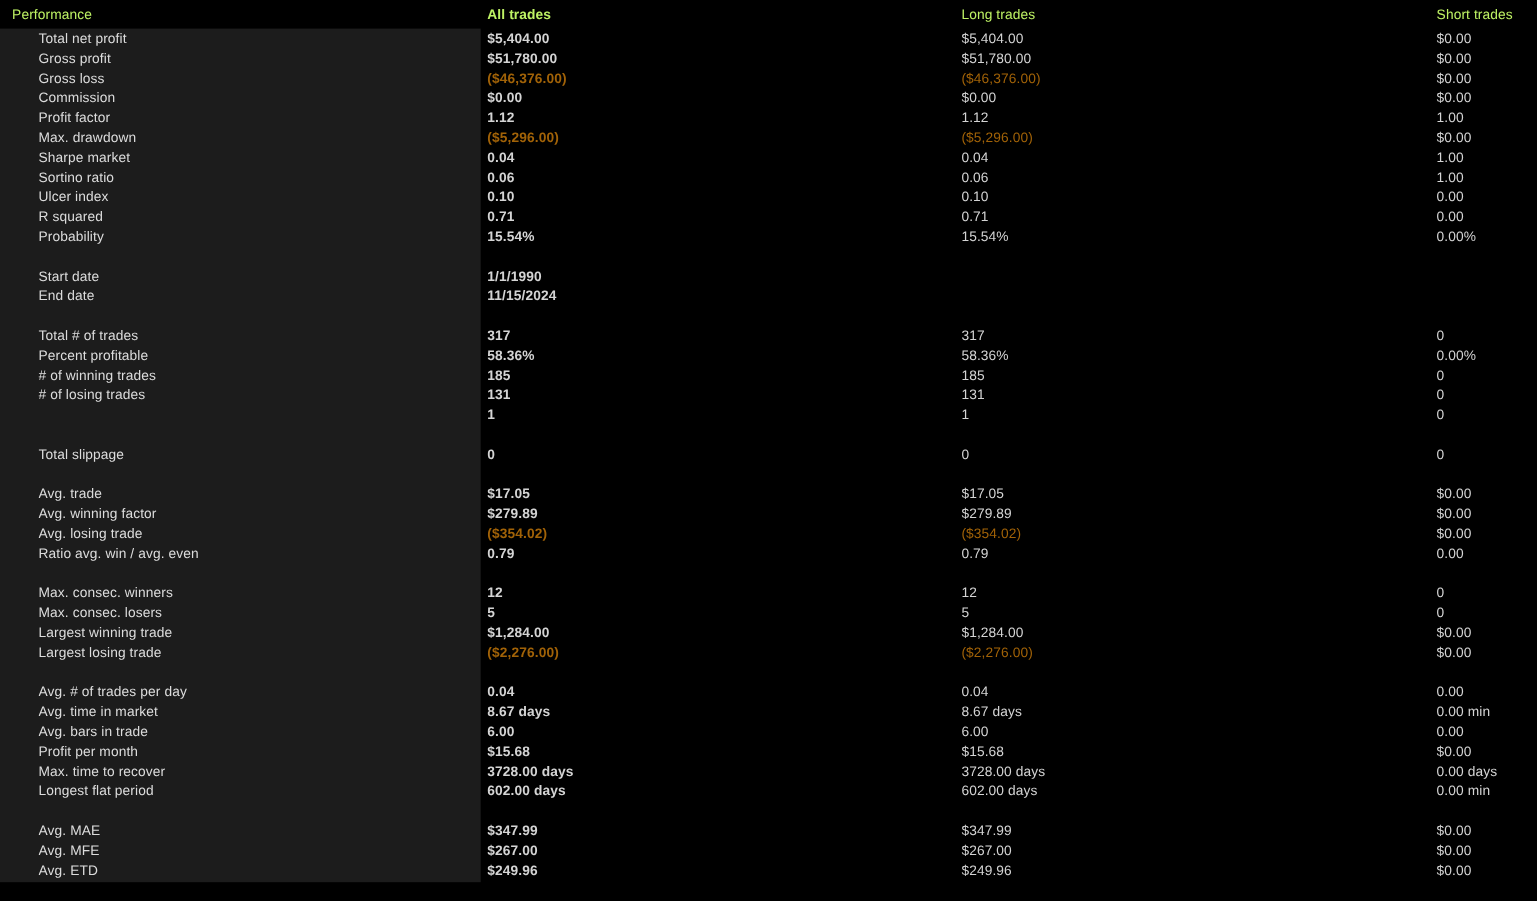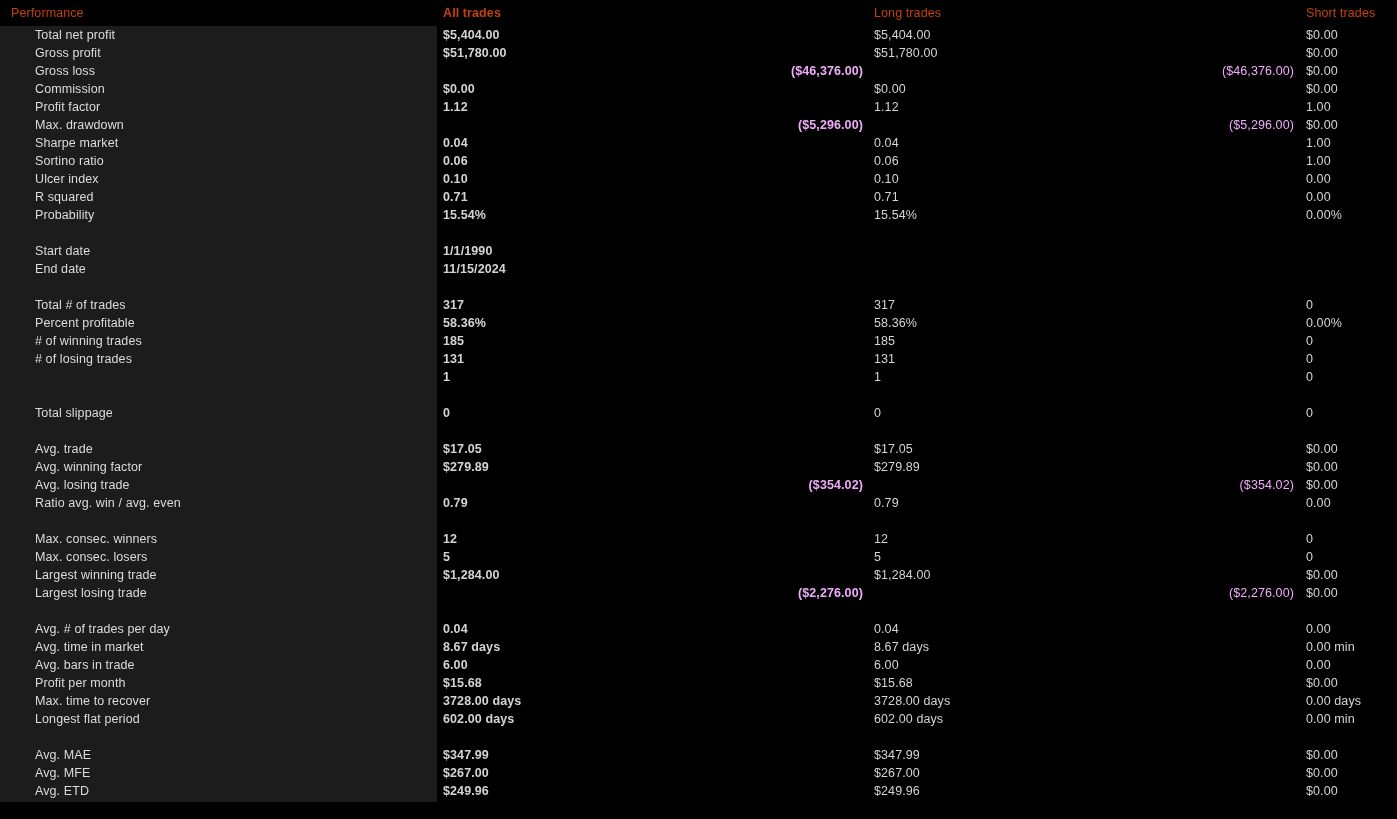--- a/index.html
+++ b/index.html
@@ -65,27 +65,27 @@
     text-overflow: clip;
     white-space: nowrap;
   }
 
   .c-label { left: 11px;   width: 420px; }
   .c-all   { left: 443px;  width: 420px; font-weight: bold; }
   .c-long  { left: 874px;  width: 420px; }
   .c-short { left: 1306px; width: 90px;  }
 
   .header-row .cell {
-    color: #c2410c;
+    color: #bef264;
     font-size: 12.5px;
   }
 
   .val { color: #d4d4d4; }
   .lbl { color: #dcdcdc; margin-left: 24px; }
-  .neg { color: #f0abfc; text-align: right; }
+  .neg { color: #a16207; }
 </style>
 </head>
 <body>
 
 <div id="report">
 
   <div id="label-panel-bg"></div>
 
   <div class="grid" id="grid">
 

